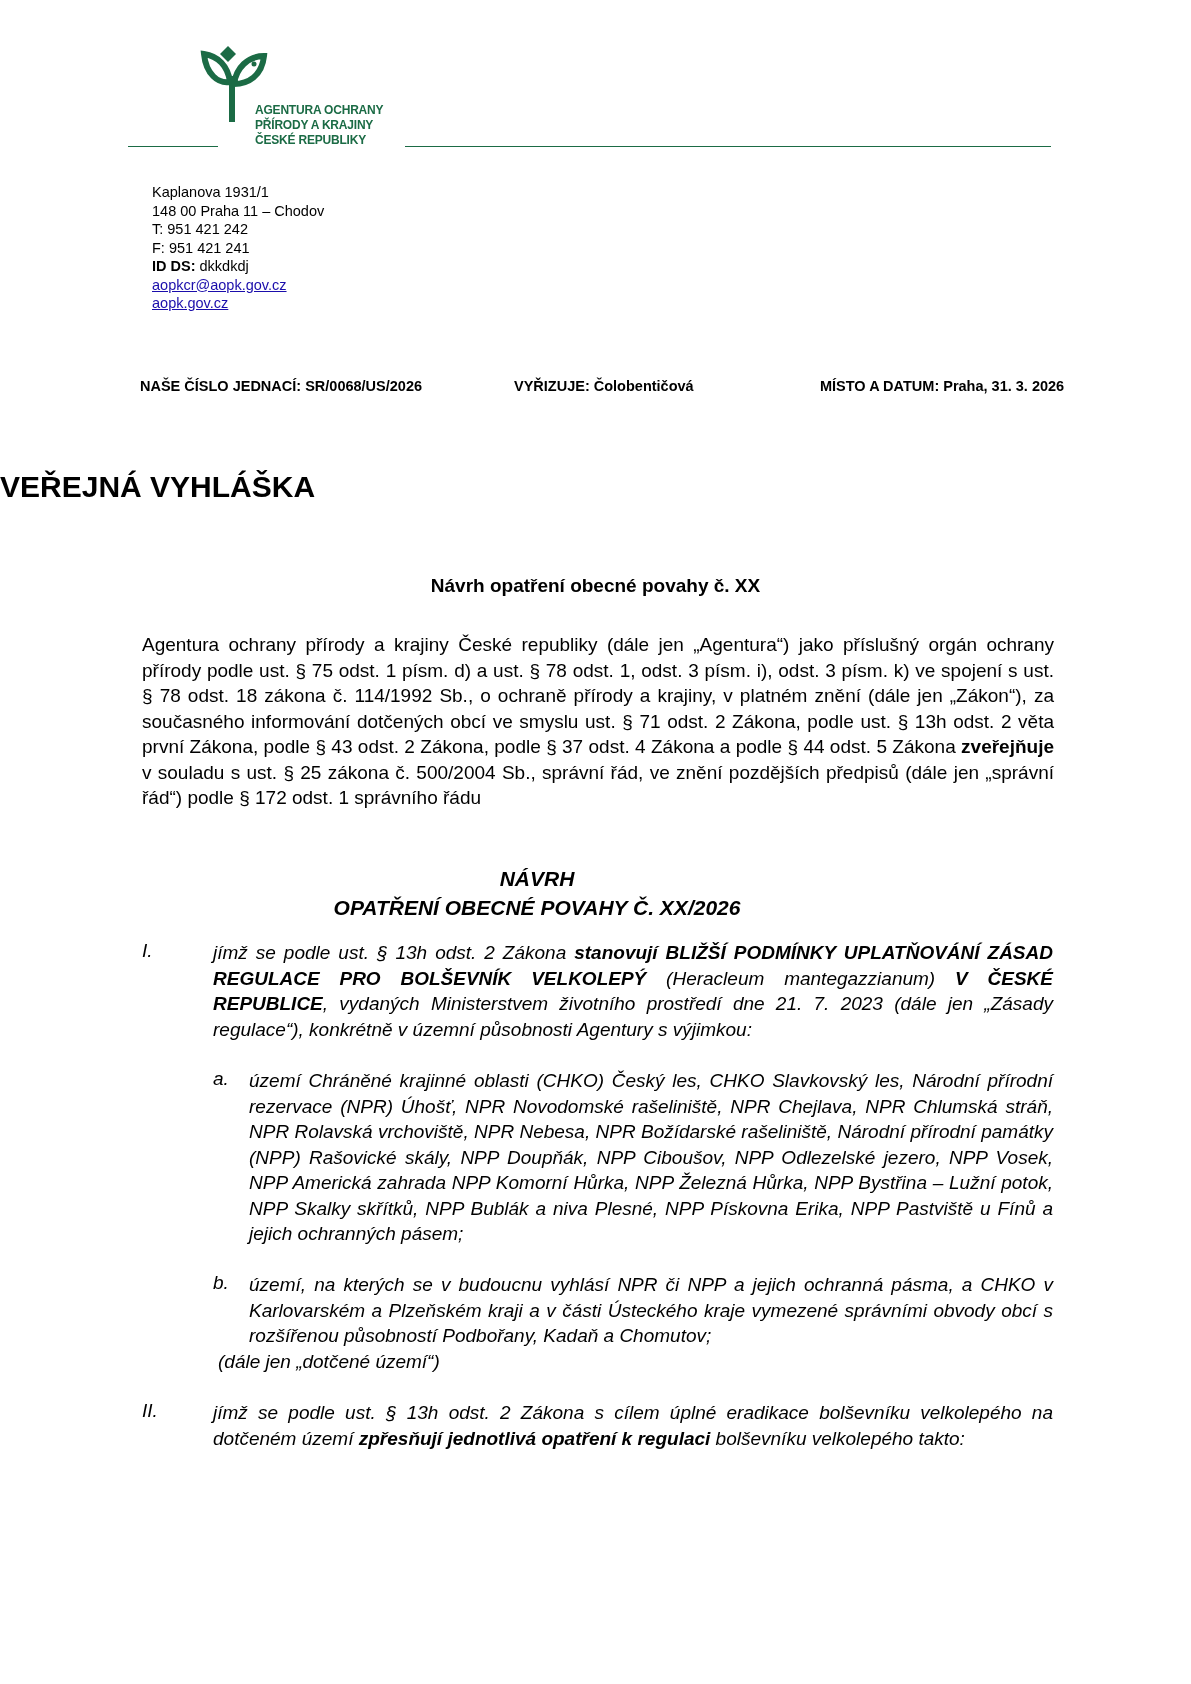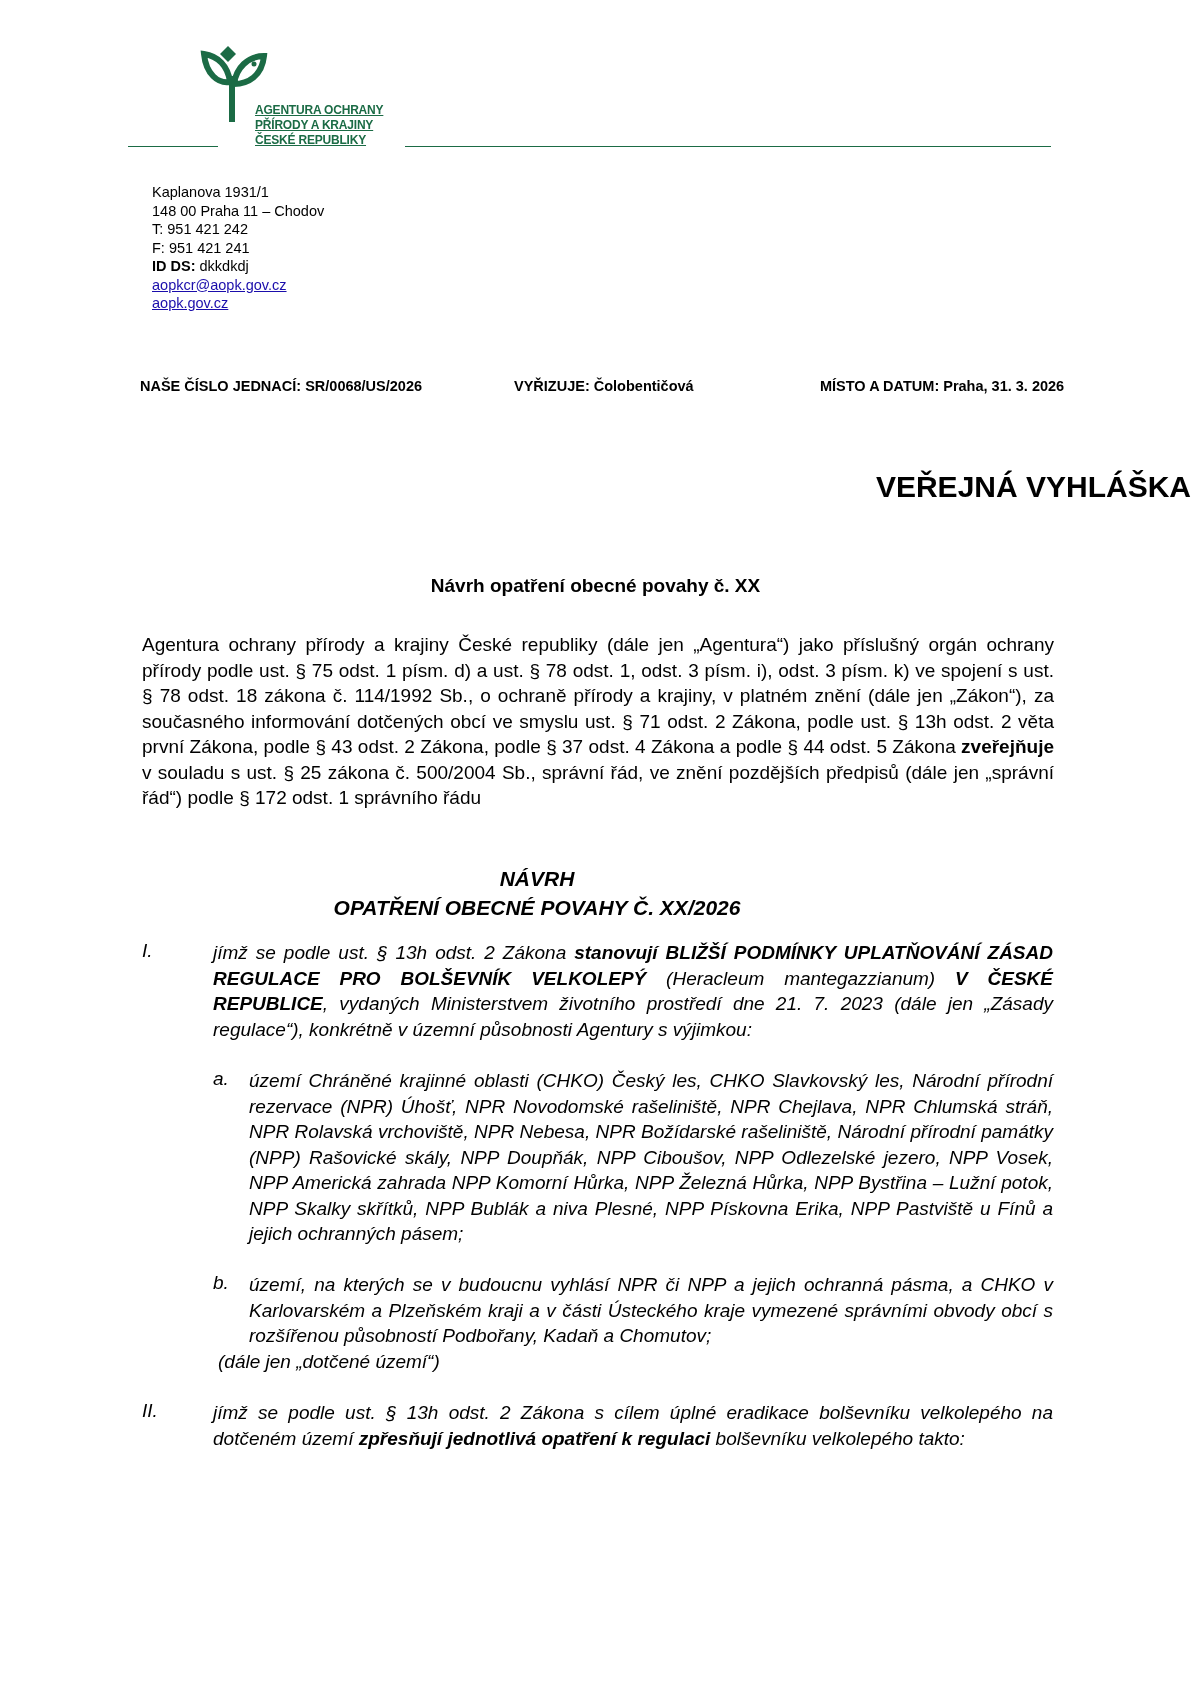--- a/index.html
+++ b/index.html
@@ -1,25 +1,25 @@
 <!DOCTYPE html>
 <html><head>
 <meta charset="utf-8">
 <style>
   html, body { margin:0; padding:0; background:#ffffff; }
   body { width:1191px; height:1684px; position:relative; overflow:hidden;
          font-family:"Liberation Sans", sans-serif; color:#000; }
   .logo-svg { position:absolute; left:200px; top:44px; }
   .logo-text { position:absolute; left:255px; top:103px; color:#1b6b45; font-weight:bold;
-               font-size:12px; line-height:15px; letter-spacing:-0.2px;text-decoration:underline; }
+               font-size:12px; line-height:15px; letter-spacing:-0.2px; }
   .rule { position:absolute; height:1px; background:#1b6b45; top:146px; }
   .addr { position:absolute; left:152px; top:183px; font-size:14.5px; line-height:18.5px; }
   .addr a { color:#1a0dab; text-decoration:underline;margin-top:7px; }
   .refline { position:absolute; top:378px; font-size:14.5px; font-weight:bold; }
-  .title { position:absolute; left:0; width:1191px; top:470px; text-align:right;
+  .title { position:absolute; left:0; width:1191px; top:470px; text-align:left;
            font-size:30px; font-weight:bold; }
   .subtitle { position:absolute; left:0; width:1191px; top:575px; text-align:center;
            font-size:19px; font-weight:bold; }
   .para { position:absolute; left:142px; width:912px; top:632px; font-size:19px;
           line-height:25.5px; text-align:justify; }
   .draft-head { position:absolute; left:0; width:1074px; top:864px; text-align:center;
           font-size:21px; font-weight:bold; font-style:italic; line-height:29px; }
   .item { position:absolute; font-size:19px; font-style:italic; line-height:25.5px; text-align:justify; }
   .num { position:absolute; font-size:19px; font-style:italic; }
 </style>

